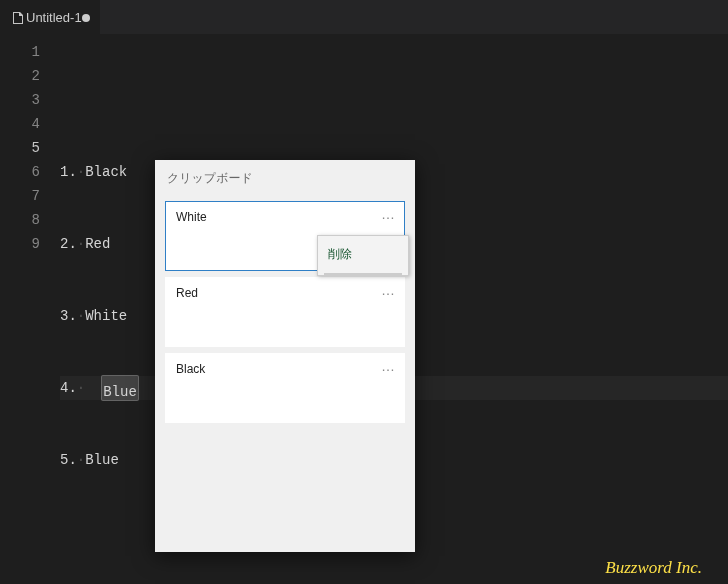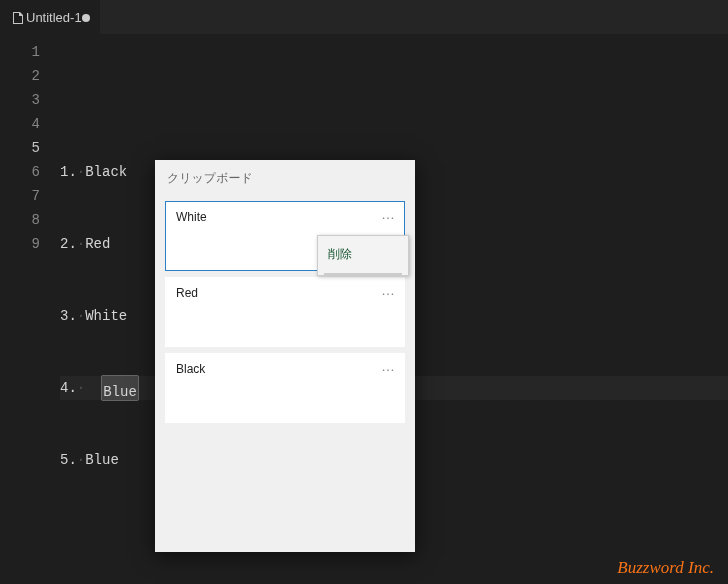--- a/index.html
+++ b/index.html
@@ -134,22 +134,22 @@
   background: #ccc;
   margin: 0 6px;
 }
 .context-menu .mi.highlight {
   outline: 2px solid #e00000;
   outline-offset: -2px;
 }
 .watermark {
   position: absolute;
   bottom: 6px;
-  right: 14px;
-  color: #f97316;
+  right: 26px;
+  color: #fde047;
   font-family: Georgia, "Times New Roman", serif;
   font-style: italic;
   font-size: 17px;
 }
 </style>
 </head>
 <body>
 
 <div class="tab-bar">
   <div class="tab">

